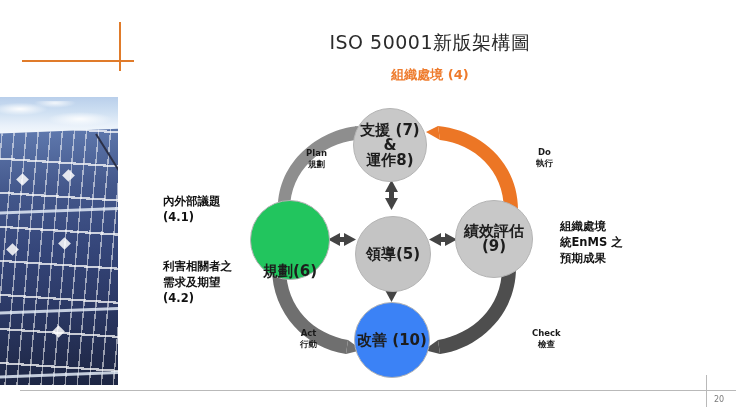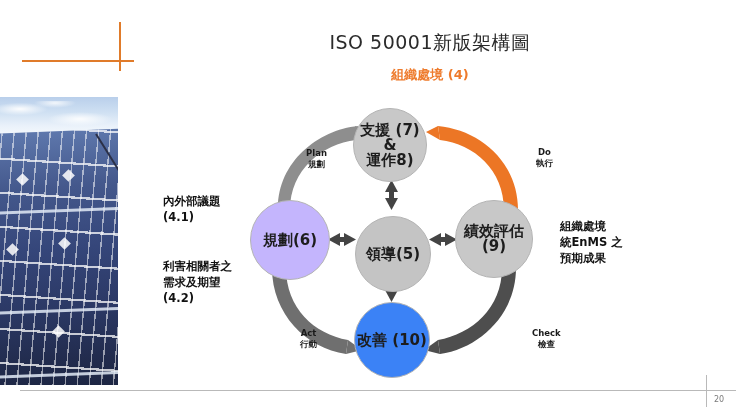--- a/index.html
+++ b/index.html
@@ -148,21 +148,21 @@
     align-items: center;
     justify-content: center;
     text-align: center;
     color: #1d1d1d;
     font-weight: bold;
     font-size: 15px;
     line-height: 15px;
     box-sizing: border-box;
   }
   #circle-support  { left: 203px; top: 8px;   width: 74px; height: 74px; }
-  #circle-planning { left: 100px; top: 100px; width: 80px; height: 80px; background:#c4b5fd; }
+  #circle-planning { left: 100px; top: 100px; width: 80px; height: 80px; background:#22c55e;align-items:flex-end; }
   #circle-leader   { left: 205px; top: 116px; width: 76px; height: 76px; background:#c4c4c4; }
   #circle-perf     { left: 305px; top: 100px; width: 78px; height: 78px; }
   #circle-improve  { left: 204px; top: 202px; width: 76px; height: 76px; background:#3b82f6; }
 
   .arrow-svg { position: absolute; left: 0; top: 0; width: 560px; height: 280px; overflow: visible;}
 
   .cycle-label {
     position: absolute;
     text-align: center;
     font-size: 8.5px;

